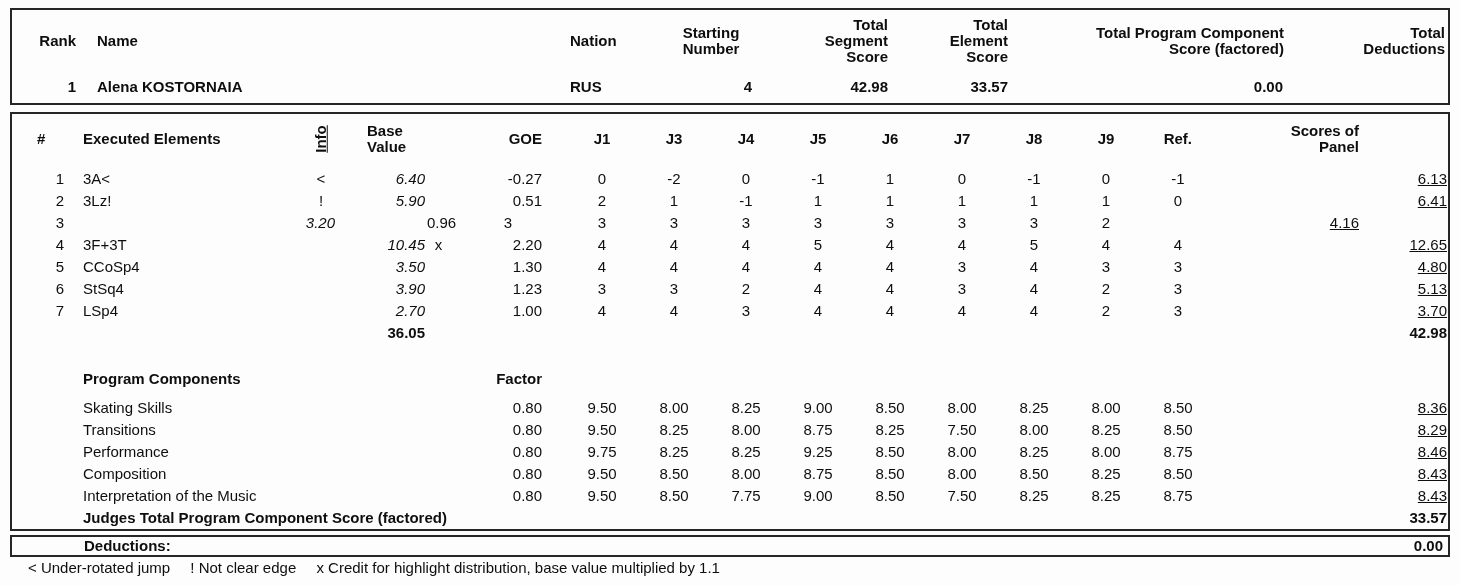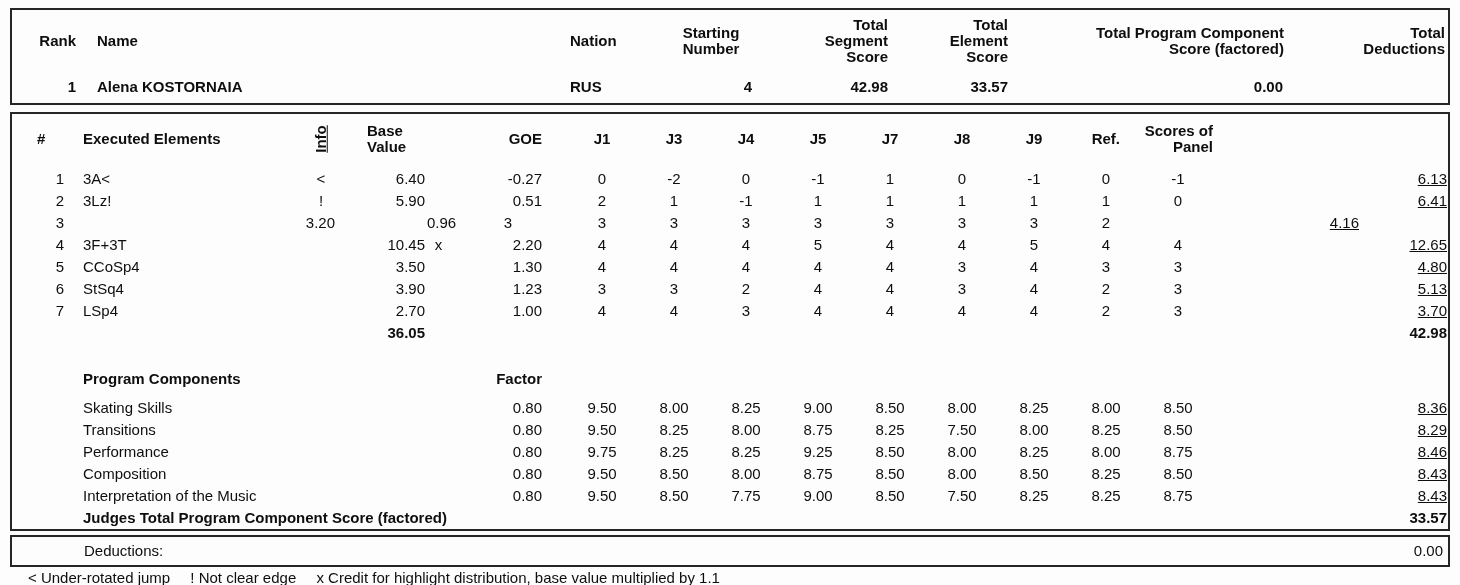--- a/index.html
+++ b/index.html
@@ -42,38 +42,38 @@
   .th-goe{justify-content:flex-end;padding-right:24px;}
   .th-j{justify-content:center;}
   .th-ref{justify-content:flex-end;padding-right:22px;}
   .th-panel{justify-content:flex-end;text-align:right;padding-right:1px;}
 
   #element-rows{margin-top:4px;}
   .el-row,.totals-row,.pc-head,.pc-row,.jt-row{height:22px;line-height:22px;}
   .c-num{text-align:right;padding-right:4px;}
   .c-name{padding-left:15px;}
   .c-info{text-align:center;}
-  .c-bv{text-align:right;padding-right:2px;}
+  .c-bv{text-align:right;padding-right:2px;font-style:italic;}
   .c-x{text-align:center;}
   .c-goe,.c-factor{text-align:right;padding-right:24px;}
   .c-j{text-align:center;}
   .c-panel{text-align:right;padding-right:1px;text-decoration:underline;}
   .t-bv{grid-column:4;text-align:right;padding-right:2px;font-weight:bold;}
   .t-panel{grid-column:17;text-align:right;padding-right:1px;font-weight:bold;}
 
   .pc-head{margin-top:24px;}
   .pc-title{grid-column:2;padding-left:15px;font-weight:bold;}
   .pc-factor{grid-column:6;text-align:right;padding-right:24px;font-weight:bold;}
   #component-rows{margin-top:7px;}
   .jt-label{grid-column:2/17;padding-left:15px;font-weight:bold;}
   .jt-value{grid-column:17;text-align:right;padding-right:1px;font-weight:bold;}
 
   
-  .ded-box{margin-top:4px;height:32px;display:flex;justify-content:space-between;align-items:center;
-           padding-left:72px;padding-right:5px;font-weight:normal;line-height:18px;}
+  .ded-box{margin-top:4px;height:22px;display:flex;justify-content:space-between;align-items:center;
+           padding-left:72px;padding-right:5px;font-weight:bold;line-height:18px;}
 
   
   .legend{margin-top:3px;padding-left:18px;line-height:16px;}
   .legend span{margin-right:16px;}
 </style>
 </head>
 <body>
 
 <div class="sheet">
 
@@ -115,20 +115,21 @@
           <span>Info</span>
         </div>
       <div class="cell th-bv pre">Base
 Value</div>
       <div class="cell"></div>
       <div class="cell th-goe">GOE</div>
       <div class="cell th-j">J1</div>
       <div class="cell th-j">J3</div>
       <div class="cell th-j">J4</div>
       <div class="cell th-j">J5</div>
+      <div class="cell th-j">J6</div>
       <div class="cell th-j">J7</div>
       <div class="cell th-j">J8</div>
       <div class="cell th-j">J9</div>
       <div class="cell th-ref">Ref.</div>
       <div class="cell th-panel pre">Scores of
 Panel</div>
     </div>
 
     <div id="element-rows">
   <div class="trow el-row">

